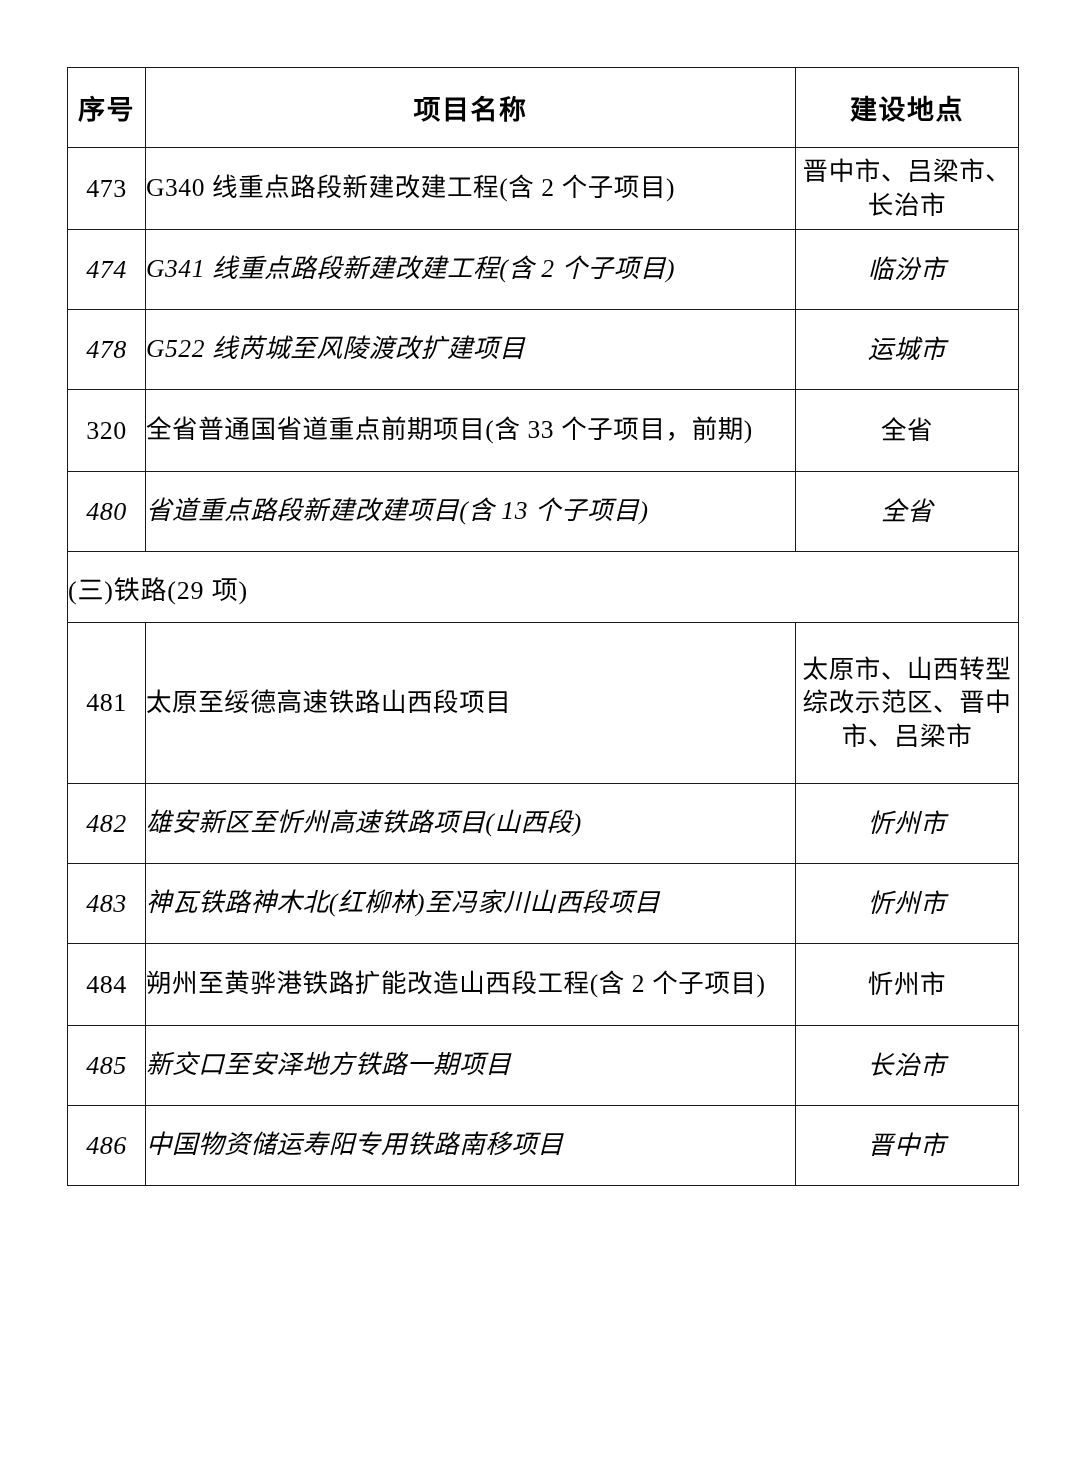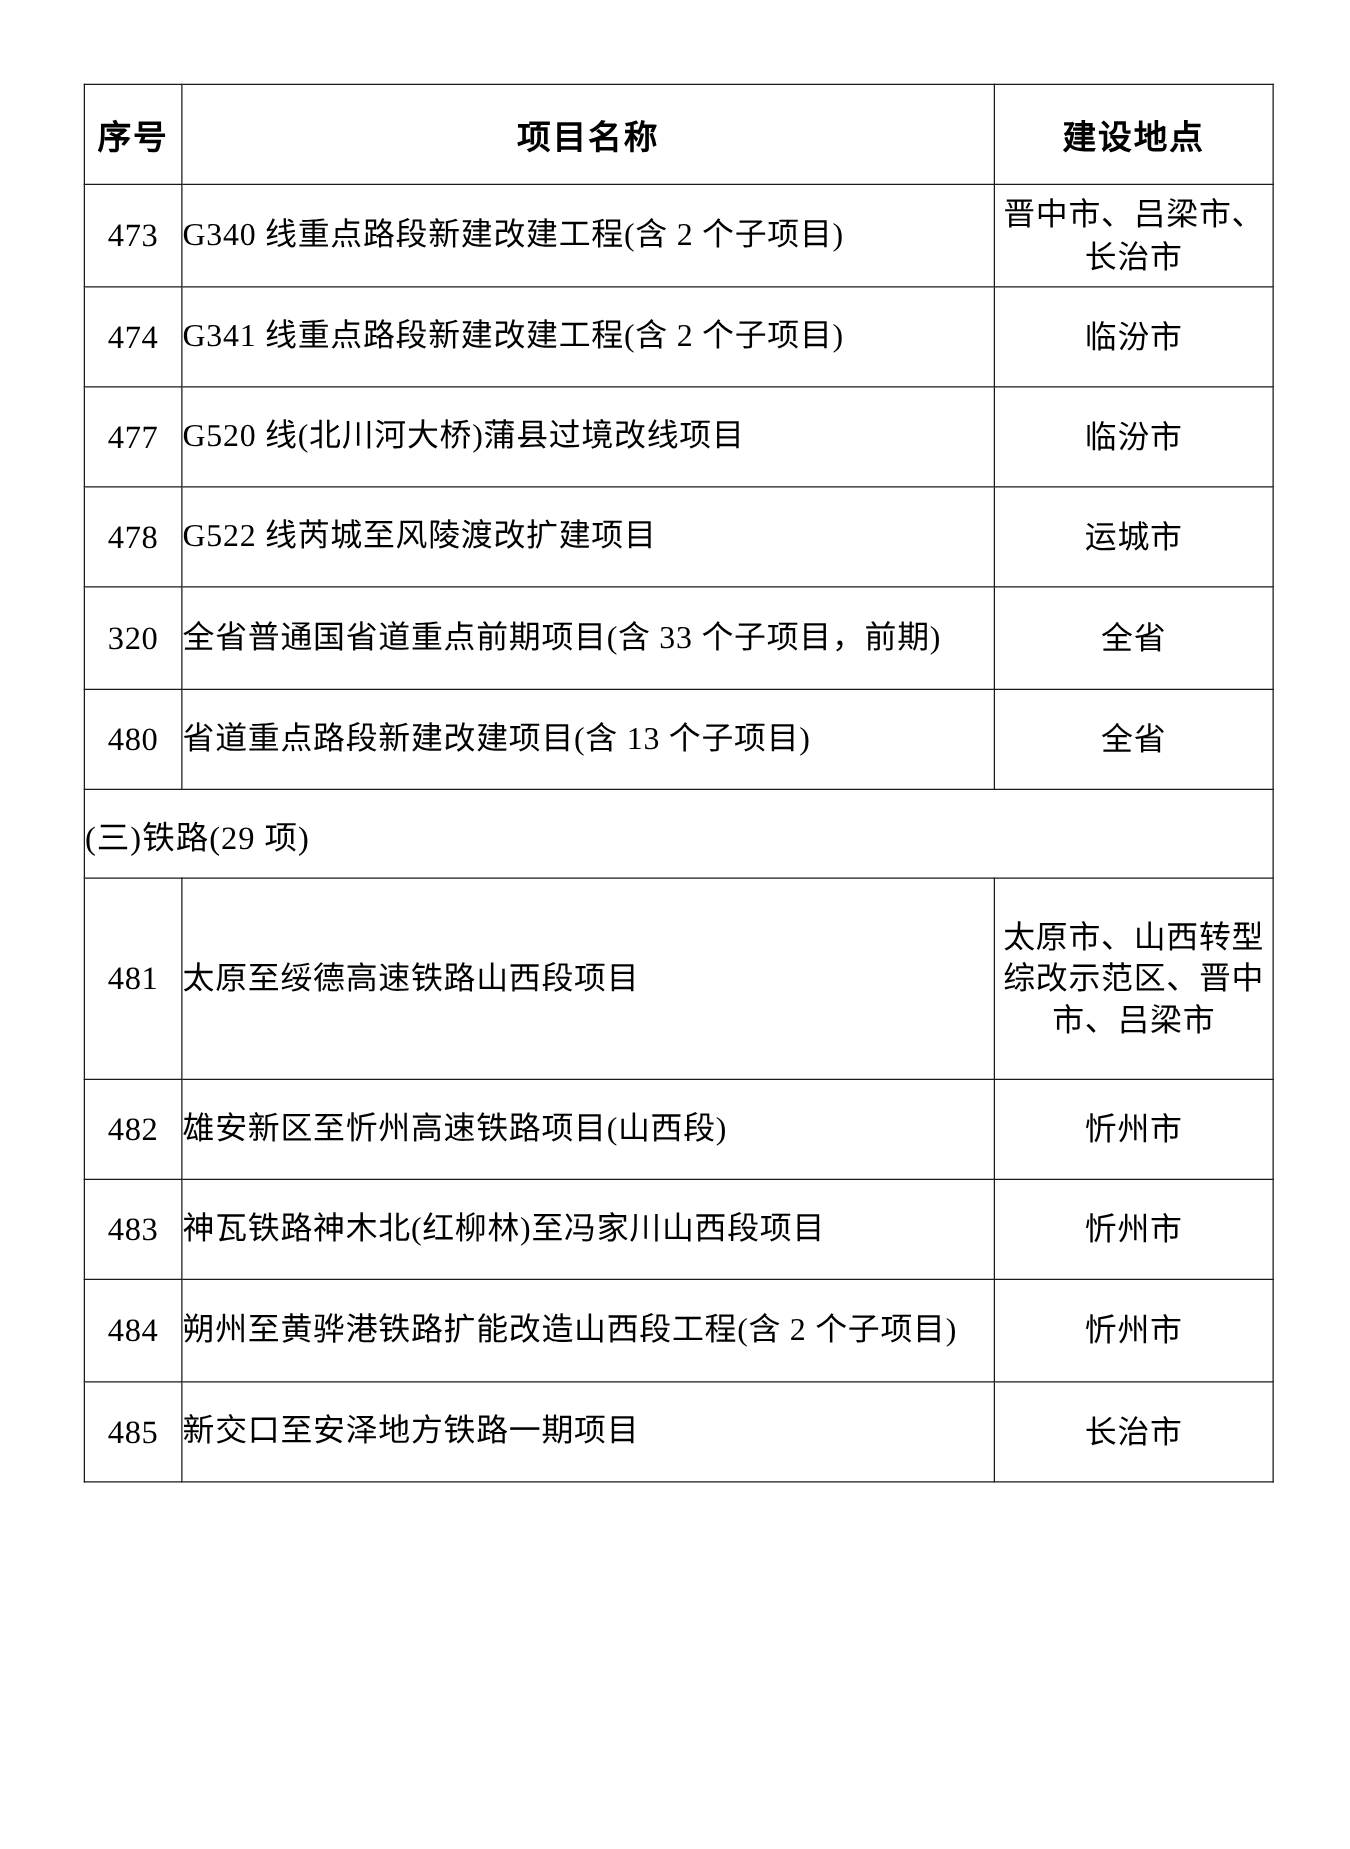--- a/index.html
+++ b/index.html
@@ -75,21 +75,21 @@
   .cell-locale {
     text-align: center;
     font-size: 25.5px;
     line-height: 1.3;
     letter-spacing: 0.6px;
     padding: 8px 6px;
     font-family: "Liberation Serif", "DejaVu Serif", serif;
   }
 
   
-  tr.r-single td { height: 79px; }
+  tr.r-single td { height: 79px; font-style: italic; }
   tr.r-double td { height: 81px; }
   tr.r-tall   td { height: 160px; }
 
   
   .section-cell {
     text-align: left;
     font-size: 26px;
     letter-spacing: 0.8px;
     padding: 22px 10px 22px 16px;
     height: 70px;
@@ -121,25 +121,20 @@
           <td class="cell-index">473</td>
           <td class="cell-name">G340 线重点路段新建改建工程(含 2 个子项目)</td>
           <td class="cell-locale">晋中市、吕梁市、长治市</td>
         </tr>
         <tr class="r-single">
           <td class="cell-index">474</td>
           <td class="cell-name">G341 线重点路段新建改建工程(含 2 个子项目)</td>
           <td class="cell-locale">临汾市</td>
         </tr>
         <tr class="r-single">
-          <td class="cell-index">477</td>
-          <td class="cell-name">G520 线(北川河大桥)蒲县过境改线项目</td>
-          <td class="cell-locale">临汾市</td>
-        </tr>
-        <tr class="r-single">
           <td class="cell-index">478</td>
           <td class="cell-name">G522 线芮城至风陵渡改扩建项目</td>
           <td class="cell-locale">运城市</td>
         </tr>
         <tr class="r-double">
           <td class="cell-index">320</td>
           <td class="cell-name">全省普通国省道重点前期项目(含 33 个子项目，前期)</td>
           <td class="cell-locale">全省</td>
         </tr>
         <tr class="r-single">
@@ -168,16 +163,21 @@
         <tr class="r-double">
           <td class="cell-index">484</td>
           <td class="cell-name">朔州至黄骅港铁路扩能改造山西段工程(含 2 个子项目)</td>
           <td class="cell-locale">忻州市</td>
         </tr>
         <tr class="r-single">
           <td class="cell-index">485</td>
           <td class="cell-name">新交口至安泽地方铁路一期项目</td>
           <td class="cell-locale">长治市</td>
         </tr>
+        <tr class="r-single">
+          <td class="cell-index">486</td>
+          <td class="cell-name">中国物资储运寿阳专用铁路南移项目</td>
+          <td class="cell-locale">晋中市</td>
+        </tr>
       </tbody>
   </table>
 
 </div>
 
 </body></html>

